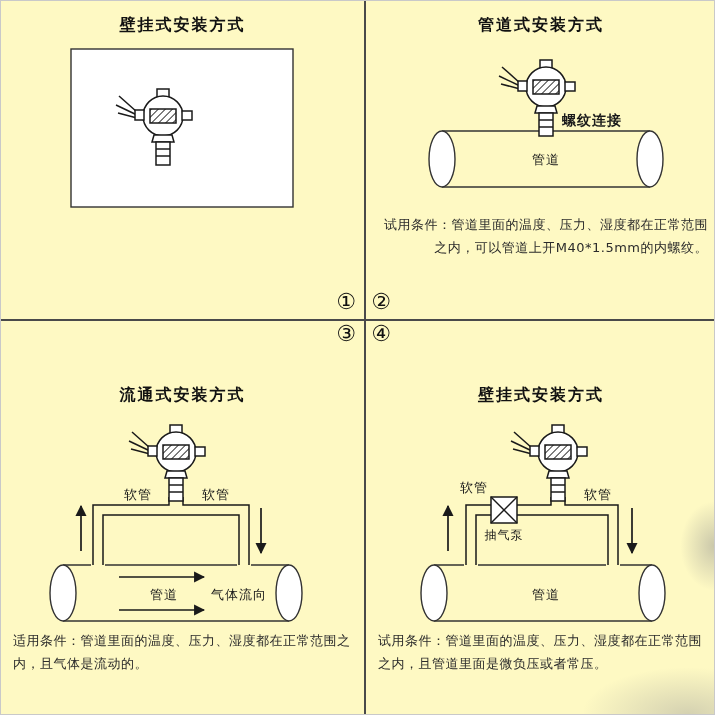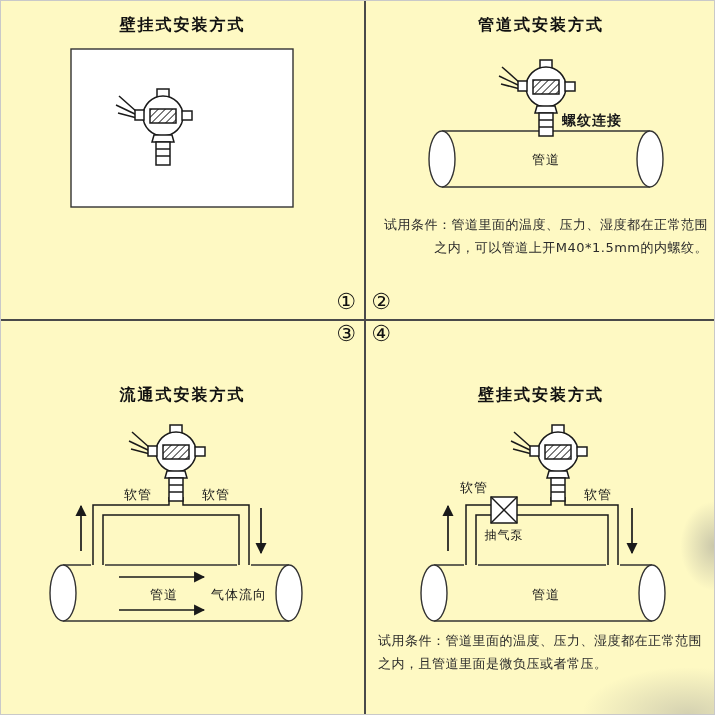--- a/index.html
+++ b/index.html
@@ -118,20 +118,21 @@
       <use href="#detector" x="125" y="6"></use>
       <line x1="80" y1="138" x2="80" y2="93" stroke="#1a1a1a" stroke-width="1.7" marker-end="url(#arr)"></line>
       <line x1="260" y1="95" x2="260" y2="140" stroke="#1a1a1a" stroke-width="1.7" marker-end="url(#arr)"></line>
       <line x1="118" y1="164" x2="203" y2="164" stroke="#1a1a1a" stroke-width="1.7" marker-end="url(#arr)"></line>
       <line x1="118" y1="197" x2="203" y2="197" stroke="#1a1a1a" stroke-width="1.7" marker-end="url(#arr)"></line>
       <text class="lbl" x="137" y="86" text-anchor="middle">软管</text>
       <text class="lbl" x="215" y="86" text-anchor="middle">软管</text>
       <text class="lbl" x="163" y="186" text-anchor="middle">管道</text>
       <text class="lbl" x="238" y="186" text-anchor="middle">气体流向</text>
     </svg>
+    <div class="desc">适用条件：管道里面的温度、压力、湿度都在正常范围之内，且气体是流动的。</div>
   </div>
 
   <div class="panel p4">
     <div class="title">壁挂式安装方式</div>
     <svg class="diagram" width="350" height="222" viewBox="0 0 350 222">
       <g stroke="#333" stroke-width="1.4" fill="none">
         <path d="M68,152 L98,152 M112,152 L240,152 M254,152 L286,152"></path>
         <line x1="68" y1="208" x2="286" y2="208"></line>
         <ellipse cx="286" cy="180" rx="13" ry="28" fill="#fff"></ellipse>
         <ellipse cx="68" cy="180" rx="13" ry="28" fill="#fff"></ellipse>

